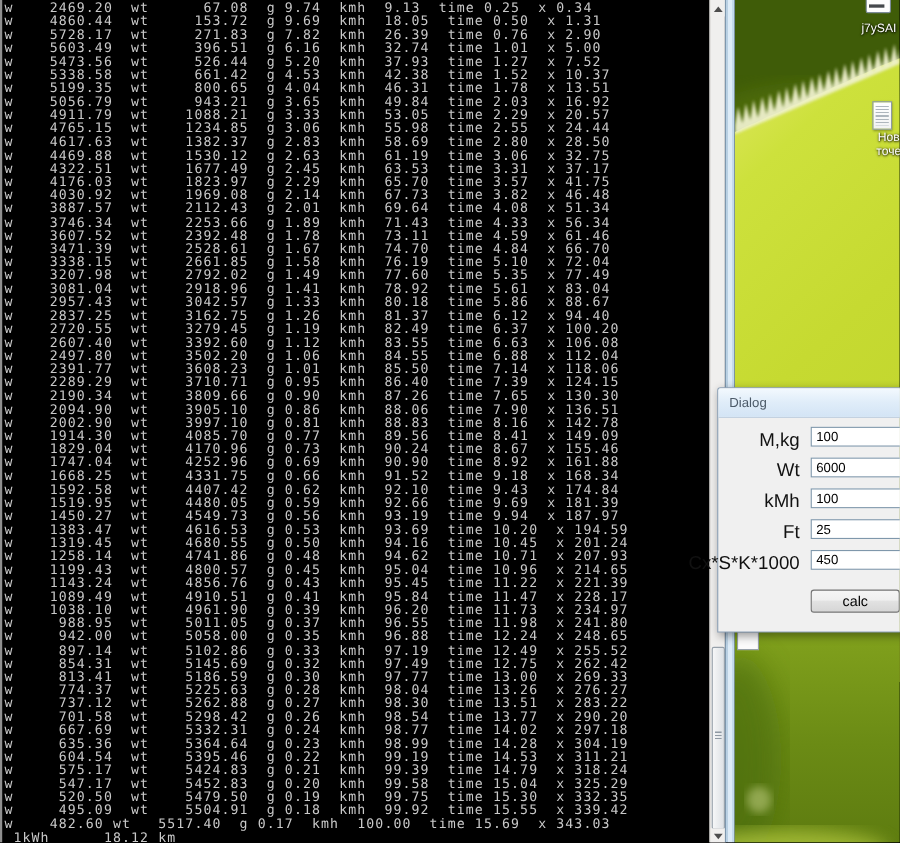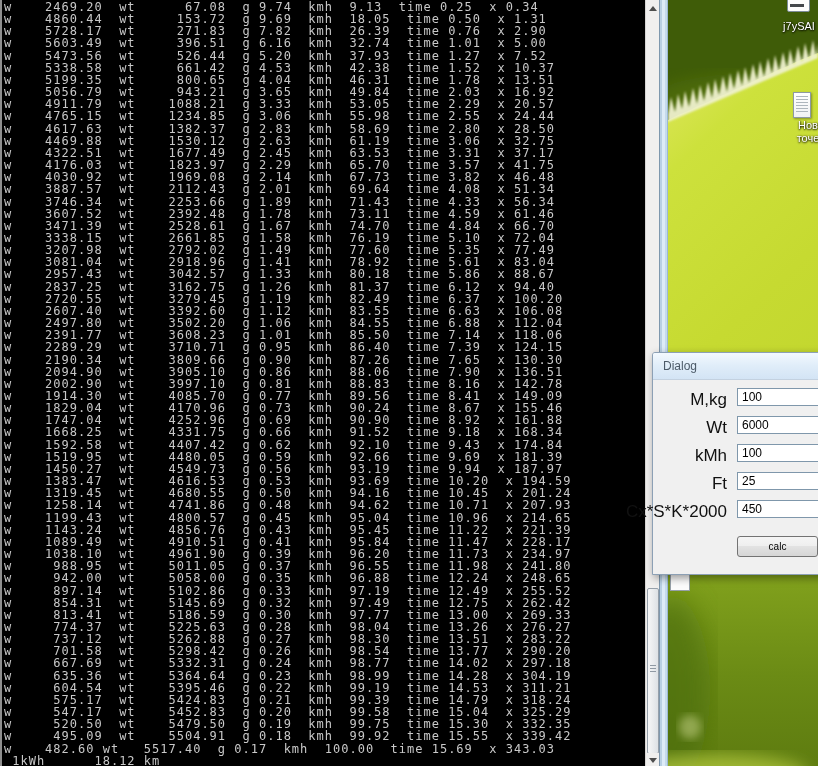--- a/index.html
+++ b/index.html
@@ -65,21 +65,21 @@
   .dlg-body{position:relative;height:195px;}
   .dlg-row{position:absolute;left:0;width:100%;height:18px;}
   .r0{top:8px}.r1{top:36px}.r2{top:64px}.r3{top:92px}.r4{top:120px}
   .dlg-label{position:absolute;right:124px;top:2px;font-size:17px;color:#111;white-space:nowrap;}
   .dlg-input{position:absolute;left:84px;top:0;width:108px;height:14px;padding:1px 4px;
              border:1px solid #7f97ab;background:#fff;font-family:"Liberation Sans",sans-serif;
              font-size:12px;color:#000;}
   .calc-button{position:absolute;left:84px;top:156px;width:81px;height:21px;
                background:linear-gradient(#f5f5f5,#efefef 45%,#e2e2e2 50%,#d6d6d6);
                border:1px solid #737373;border-radius:3px;font-family:"Liberation Sans",sans-serif;
-               font-size:10px;color:#000;}
+               font-size:13px;color:#000;}
 </style>
 </head>
 <body>
 
 <div class="console-window">
   <div class="console-black">
     <pre id="console-pre" class="console-pre">w    2469.20  wt      67.08  g 9.74  kmh  9.13  time 0.25  x 0.34
 w    4860.44  wt     153.72  g 9.69  kmh  18.05  time 0.50  x 1.31
 w    5728.17  wt     271.83  g 7.82  kmh  26.39  time 0.76  x 2.90
 w    5603.49  wt     396.51  g 6.16  kmh  32.74  time 1.01  x 5.00
@@ -237,18 +237,18 @@
     </div>
     <div class="dlg-row r2">
       <span class="dlg-label">kMh</span>
       <input class="dlg-input" value="100" style="">
     </div>
     <div class="dlg-row r3">
       <span class="dlg-label">Ft</span>
       <input class="dlg-input" value="25" style="">
     </div>
     <div class="dlg-row r4">
-      <span class="dlg-label">Cx*S*K*2000</span>
+      <span class="dlg-label">Cx*S*K*1000</span>
       <input class="dlg-input" value="450" style="">
     </div>
     <button class="calc-button">calc</button>
   </div>
 </div>
 
 </body></html>

